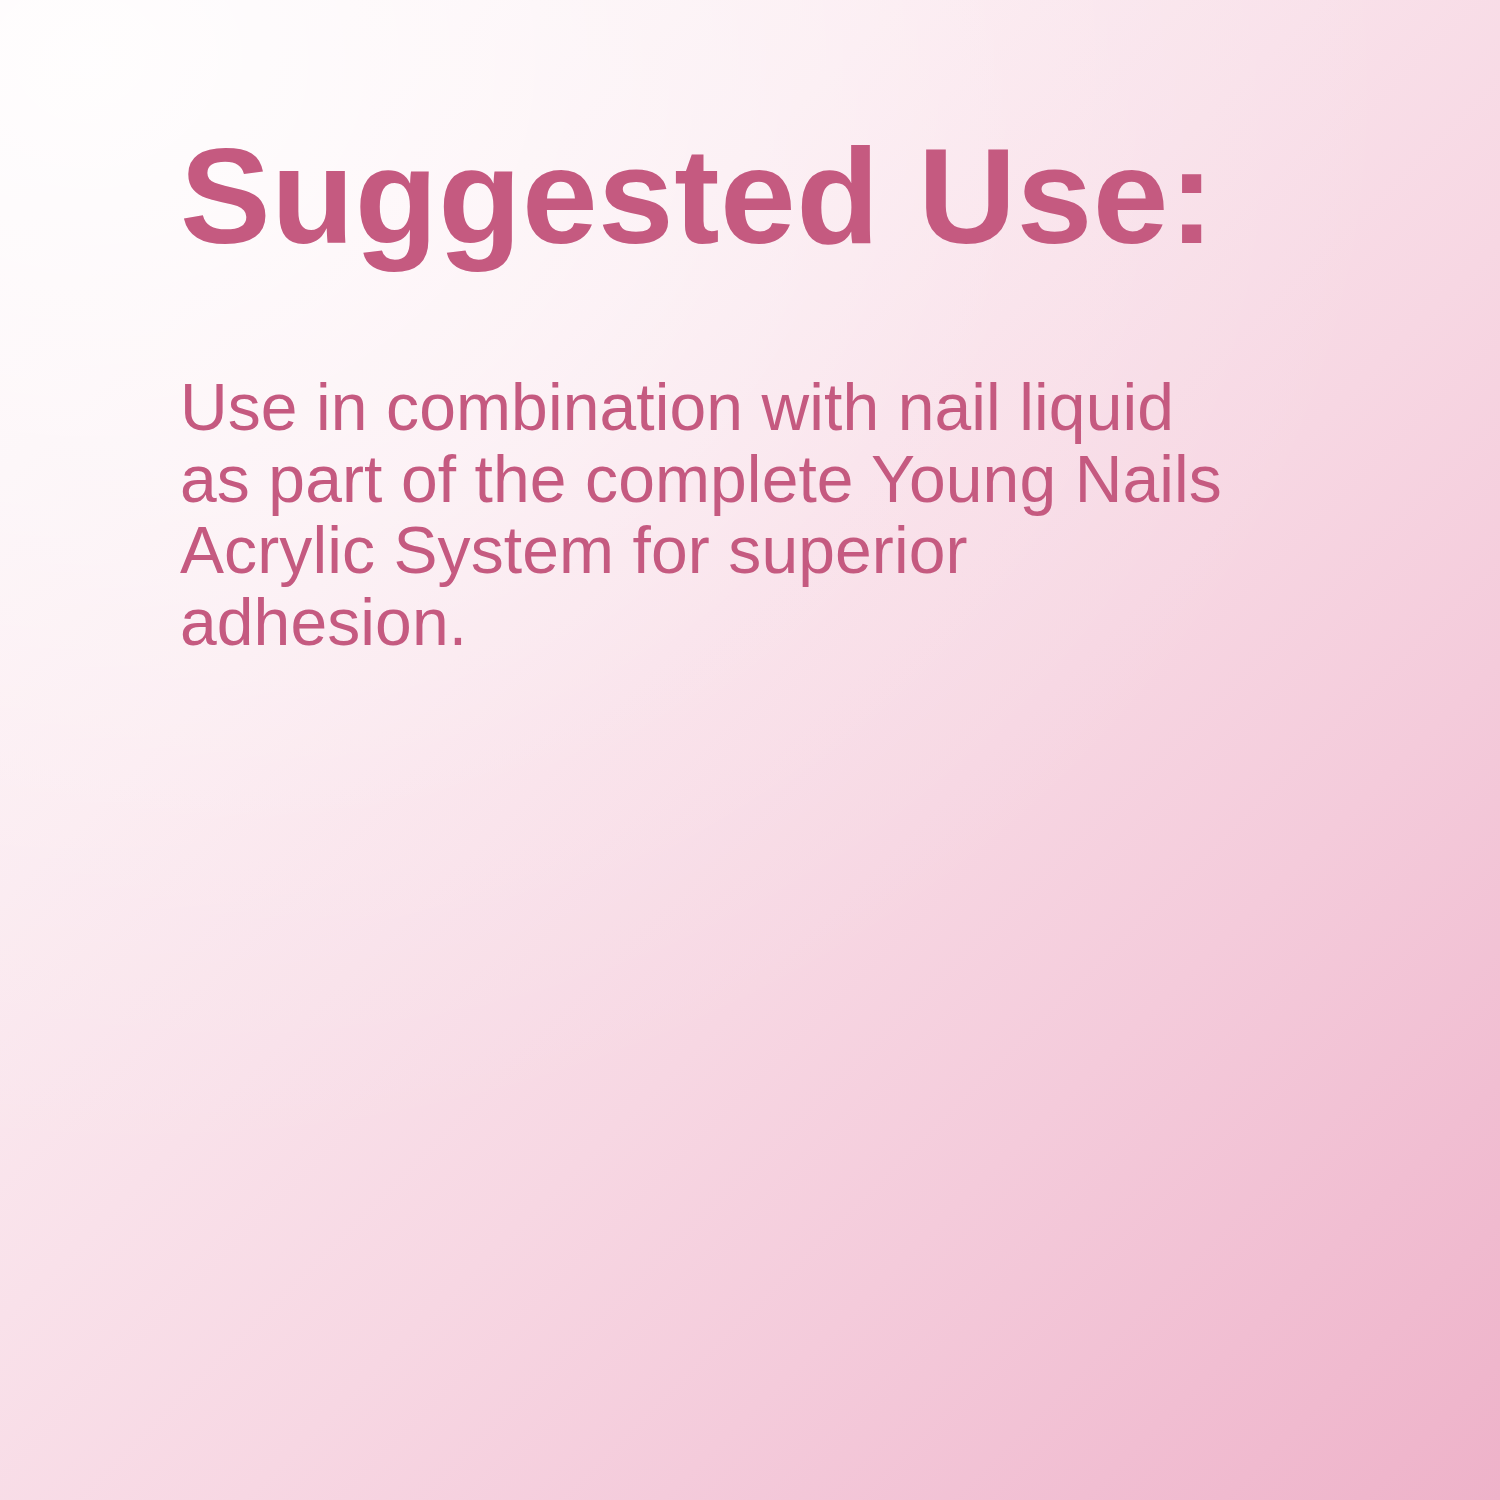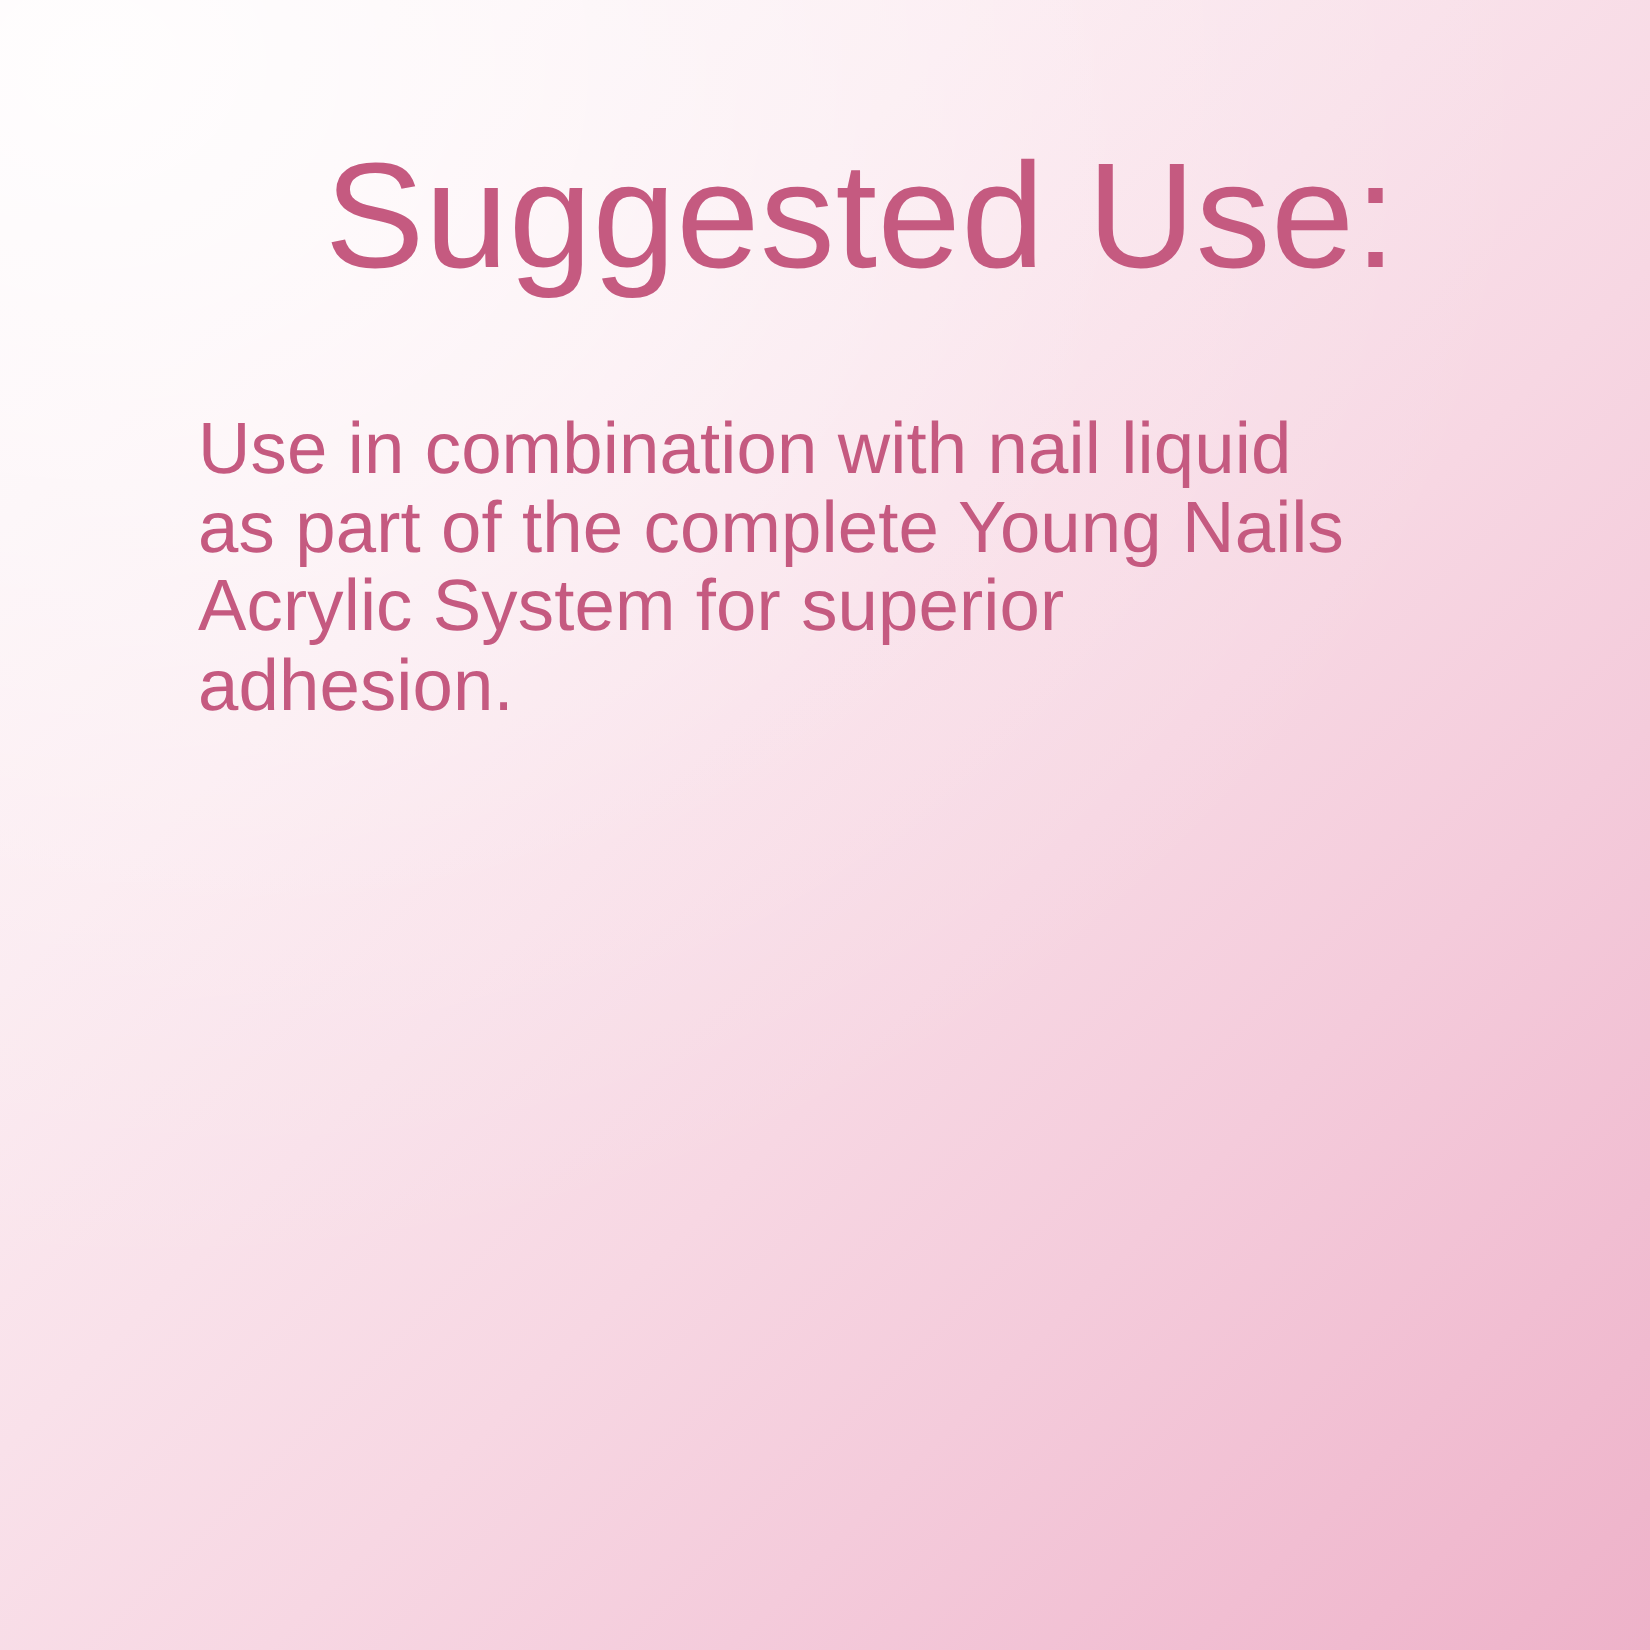--- a/index.html
+++ b/index.html
@@ -50,27 +50,26 @@
   #content {
     position: absolute;
     left: 180px;
     top: 128px;
     width: 1090px;
     z-index: 2;
   }
 
   #heading {
     font-size: 136px;
-    font-weight: 400;
+    font-weight: 700;
     line-height: 1.0;
     letter-spacing: 0.5px;
     color: #c55a80;
     margin: 0 0 108px 0;
     white-space: nowrap;
-    text-align: right;
   }
 
   .paragraph {
     font-size: 66px;
     font-weight: 300;
     line-height: 1.085;
     letter-spacing: 0.1px;
     color: #c55a80;
     margin: 0;
     max-width: 1080px;

